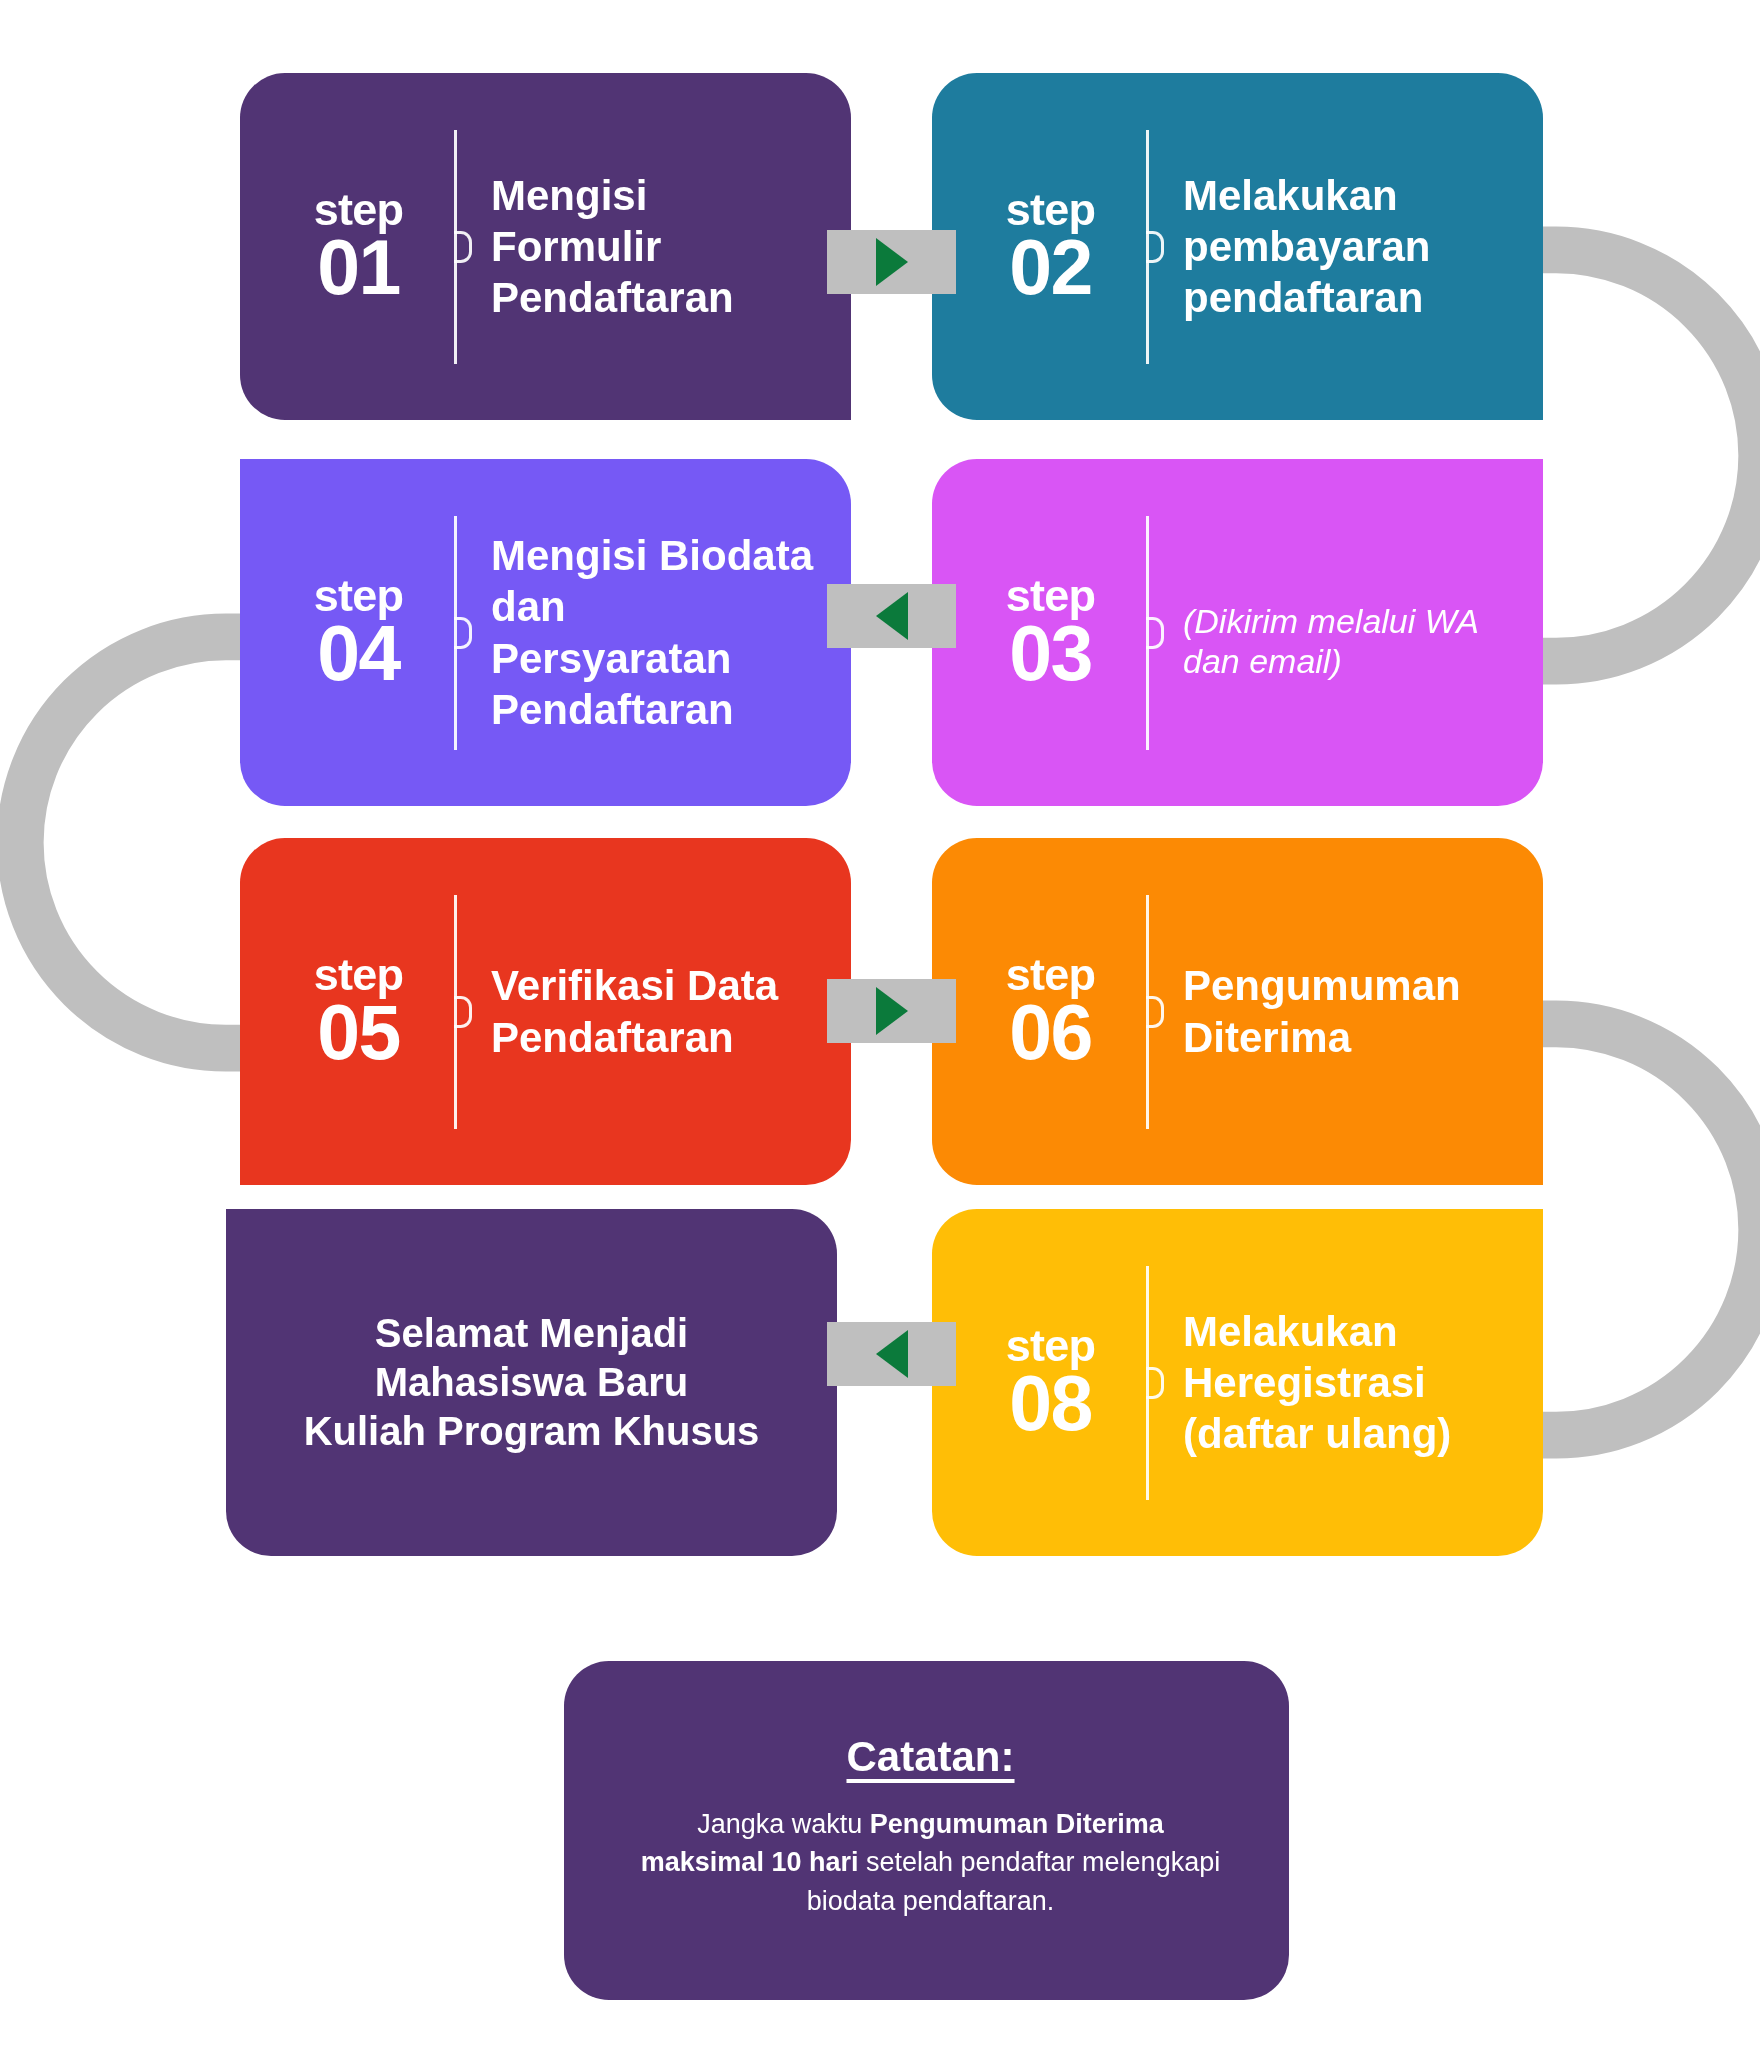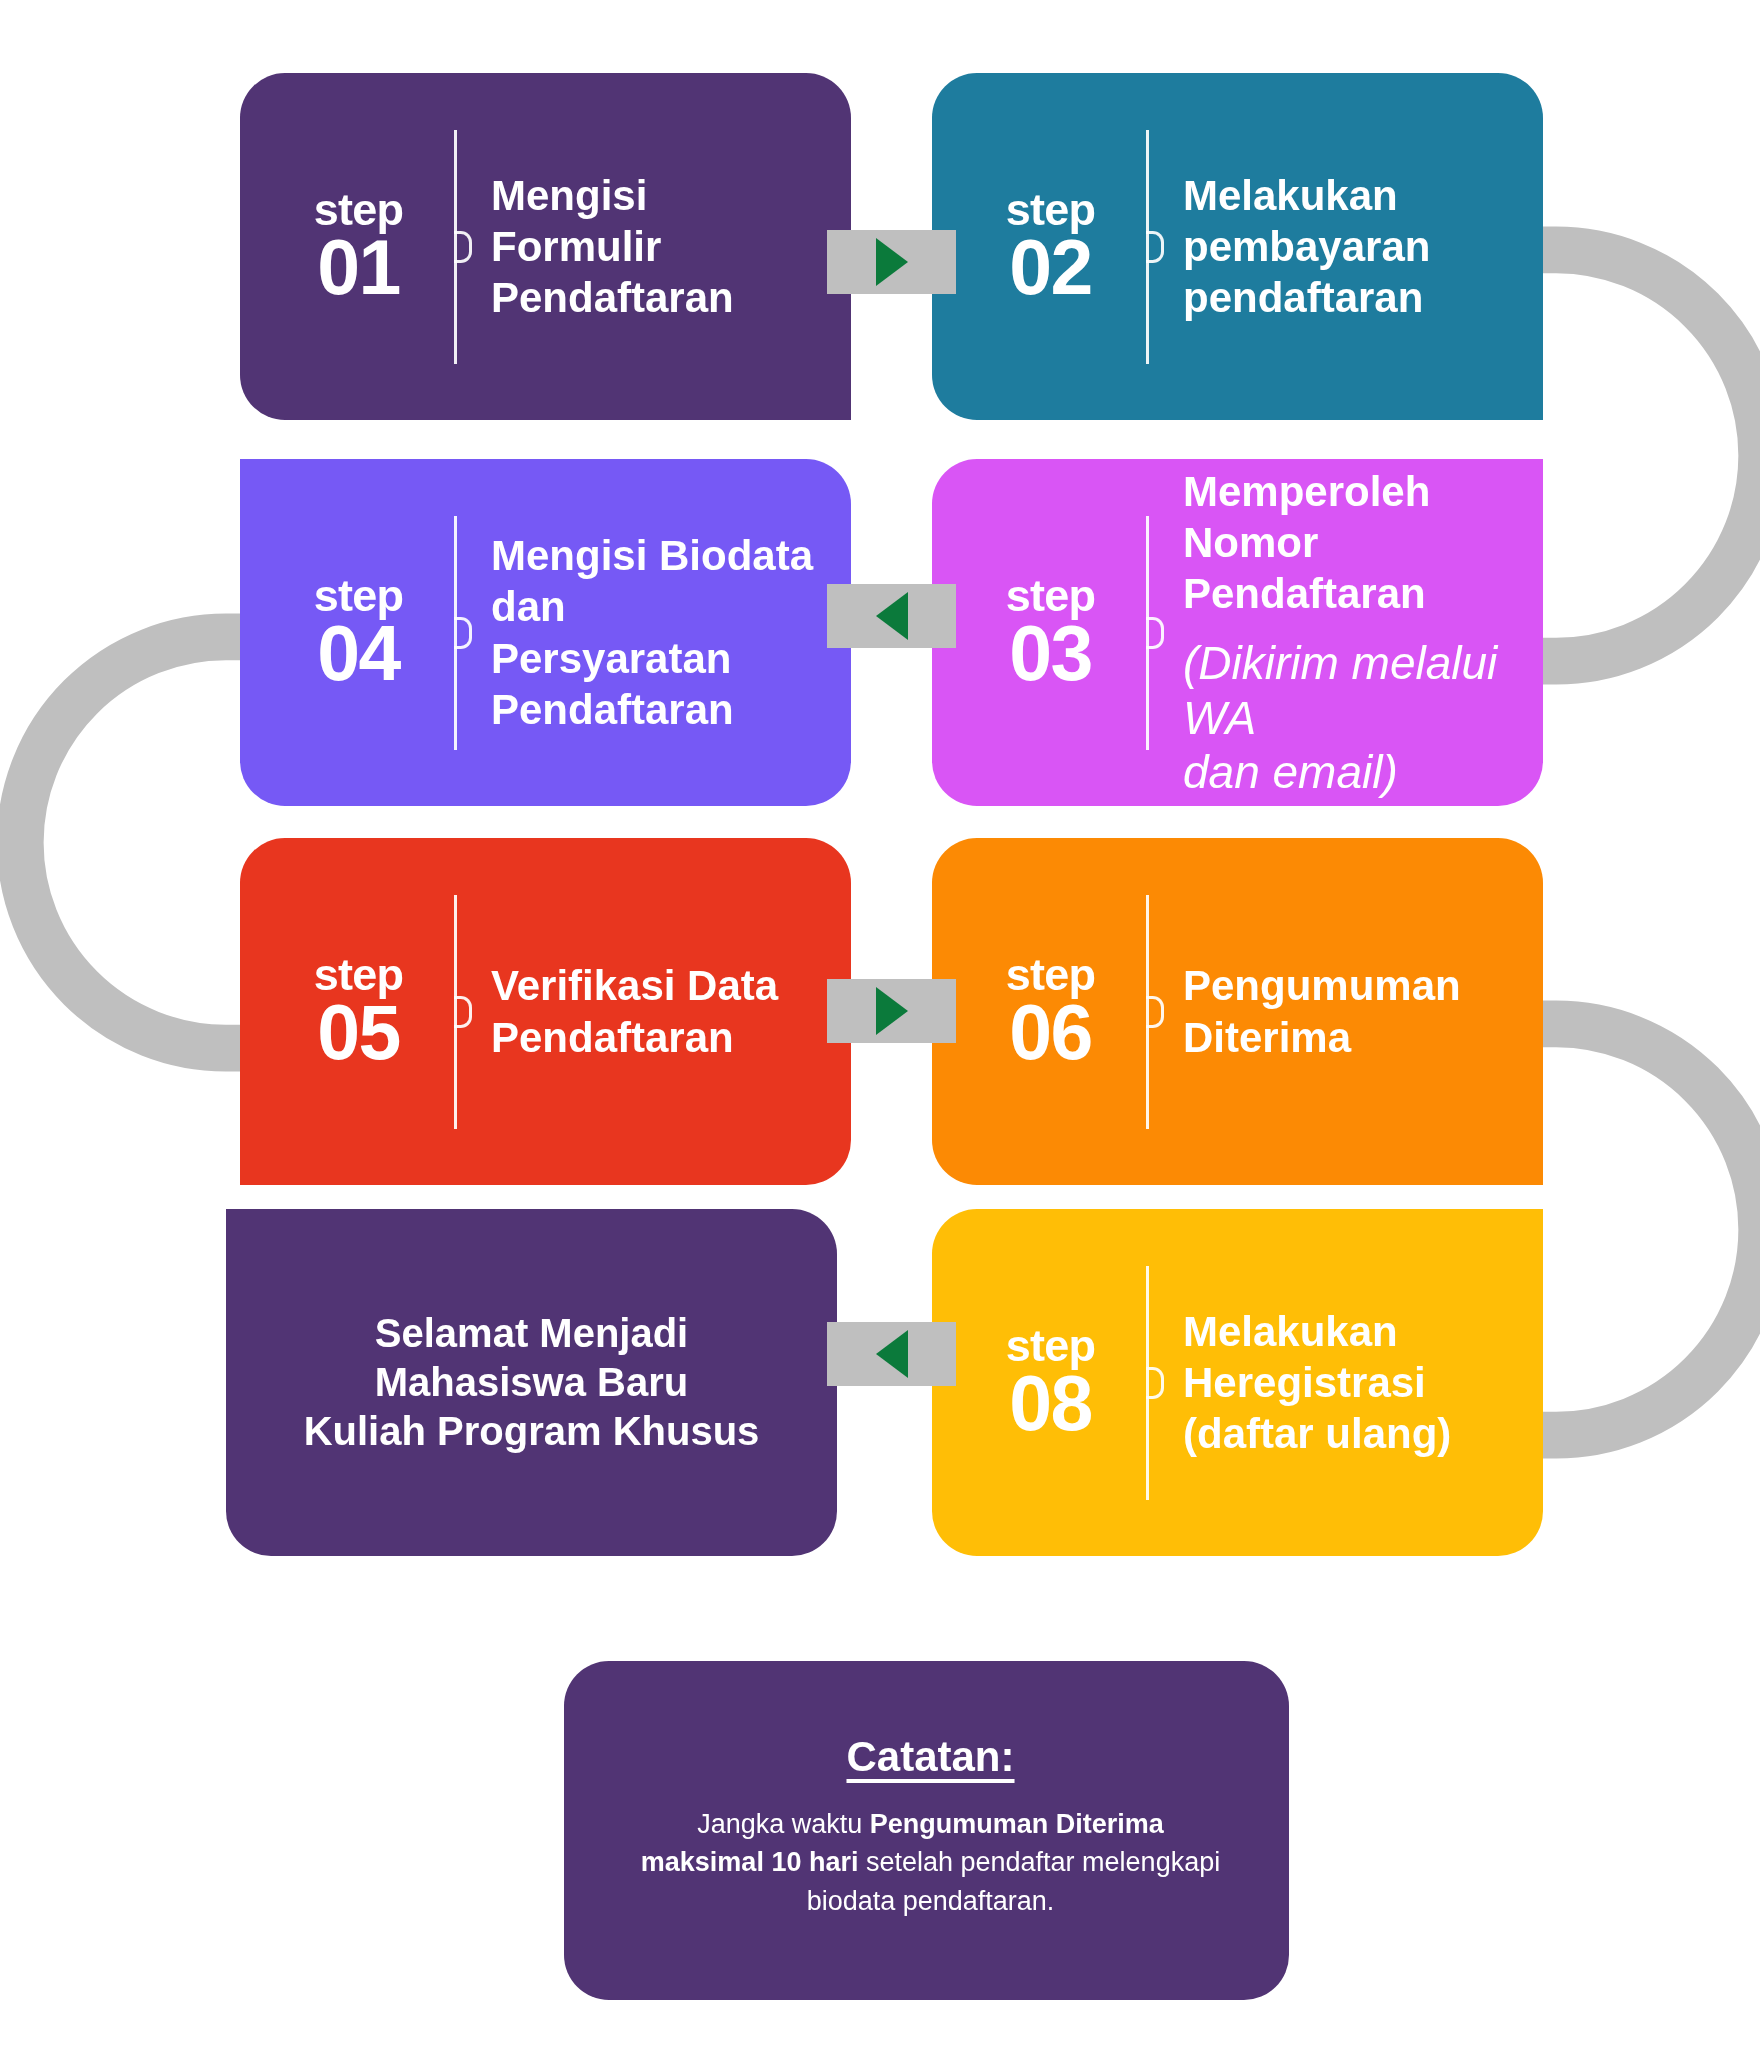--- a/index.html
+++ b/index.html
@@ -93,21 +93,21 @@
     padding-right:34px;
     padding-left:13px;
   }
   .step-title{
     font-size:42px;
     font-weight:bold;
     line-height:1.22;
     white-space:pre-line;
   }
   .step-sub{
-    font-size:46px;
+    font-size:34px;
     font-style:italic;
     font-weight:normal;
     line-height:1.18;
     white-space:pre-line;
     margin-top:17px;
   }
 
   
   .card.final .step-text{
     padding:0 48px;
@@ -228,22 +228,20 @@
     <div class="card-inner">
       <div class="step-label">
         <span class="step-word">step</span>
         <span class="step-num">03</span>
       </div>
       <div class="brace">
         <span class="bar"></span>
           <span class="notch"></span>
       </div>
       <div class="step-text">
-        <div class="step-title">Memperoleh
-Nomor Pendaftaran</div>
         <div class="step-sub">(Dikirim melalui WA
 dan email)</div>
       </div>
     </div>
   </div>
 
   <div class="arrow-link" style="left: 827px; top: 584px; width: 129px; height: 64px; background: rgb(191, 191, 191);">
     <span class="tri tri-left" style="border-right-color: rgb(11, 122, 59);"></span>
   </div>
 

